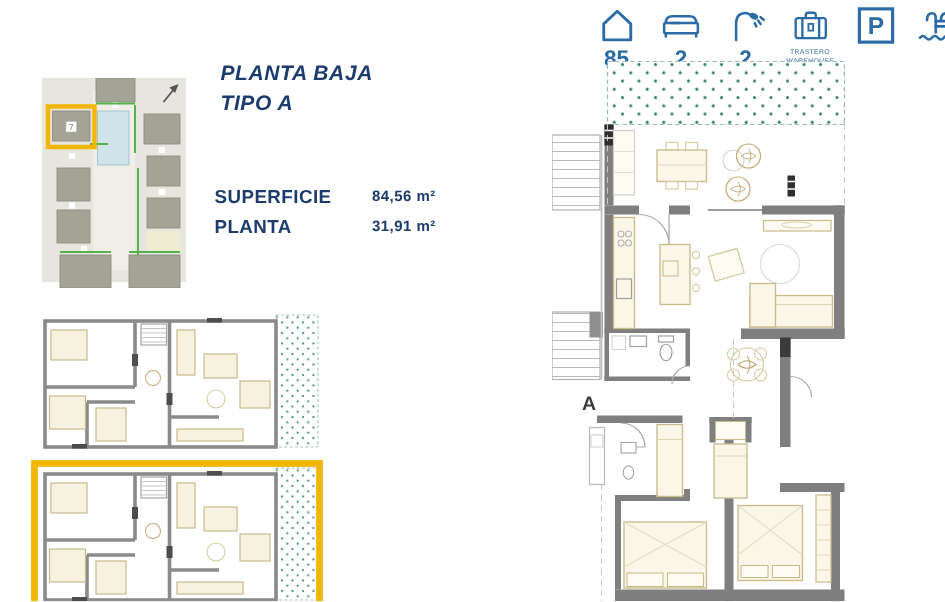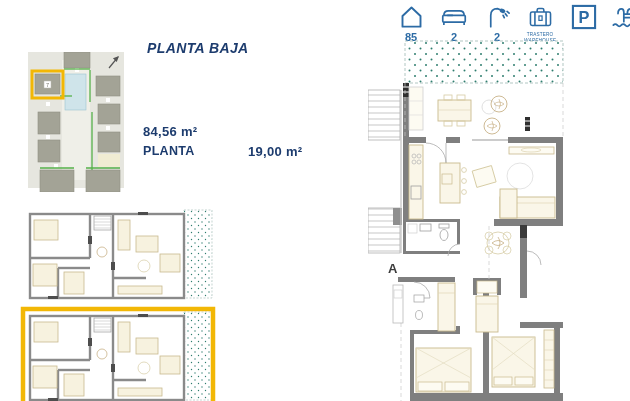--- a/index.html
+++ b/index.html
@@ -8,26 +8,26 @@
   .abs{position:absolute;}
 
   
   .title-block{left:147px;top:38px;color:#1d3c6e;font-weight:bold;}
   .title-line{font-size:14px;letter-spacing:.4px;line-height:20px;font-style:italic;}
 
   
   .specs{left:143px;top:121px;width:175px;color:#1d3c6e;}
   .spec-row{display:flex;height:20px;align-items:center;}
   .spec-label{width:105px;font-weight:bold;font-size:12.5px;letter-spacing:.3px;}
-  .spec-value{font-weight:bold;font-size:13px;letter-spacing:.3px;}
+  .spec-value{font-weight:bold;font-size:10px;letter-spacing:.3px;}
 
   
   .amenities{left:393px;top:3px;display:flex;align-items:flex-start;}
   .amenity{display:flex;flex-direction:column;align-items:center;margin-right:5px;}
-  .amenity .num{color:#2c6ba5;font-weight:bold;font-size:11px;margin-top:1px;}
+  .amenity .num{color:#2c6ba5;font-weight:bold;font-size:15px;margin-top:1px;}
   .amenity .tiny{color:#2c6ba5;font-size:4.6px;line-height:5.5px;text-align:center;margin-top:2px;letter-spacing:.2px;}
   .amenity .tiny .it{font-style:italic;}
 
   svg text{font-family:"Liberation Sans", sans-serif;}
 </style>
 </head>
 <body>
 
 <div class="canvas">
 
@@ -74,29 +74,31 @@
     <text x="23.5" y="34.8" font-size="5.5" fill="#77776d" text-anchor="middle">7</text>
 
     <g stroke="#555" stroke-width="1.2" fill="#555">
       <line x1="85" y1="16" x2="94" y2="5"></line>
       <path d="M94 5 L90 6.5 L92.5 9 Z"></path>
     </g>
   </svg>
 
   <div class="abs title-block">
     <div class="title-line">PLANTA BAJA</div>
+    <div class="title-line">TIPO A</div>
   </div>
 
   <div class="abs specs">
     <div class="spec-row">
+      <span class="spec-label">SUPERFICIE</span>
       <span class="spec-value">84,56 m²</span>
     </div>
     <div class="spec-row">
       <span class="spec-label">PLANTA</span>
-      <span class="spec-value">19,00 m²</span>
+      <span class="spec-value">31,91 m²</span>
     </div>
   </div>
 
   <div class="abs amenities">
     <div class="amenity" style="width:36px">
       <svg width="27" height="27" viewBox="0 0 24 24">
         <path d="M4 11.5 L12 4 L20 11.5 V21 H4 Z" fill="none" stroke="#2c6ba5" stroke-width="1.7" stroke-linejoin="round"></path>
       </svg>
       <div class="num">85</div>
     </div>

